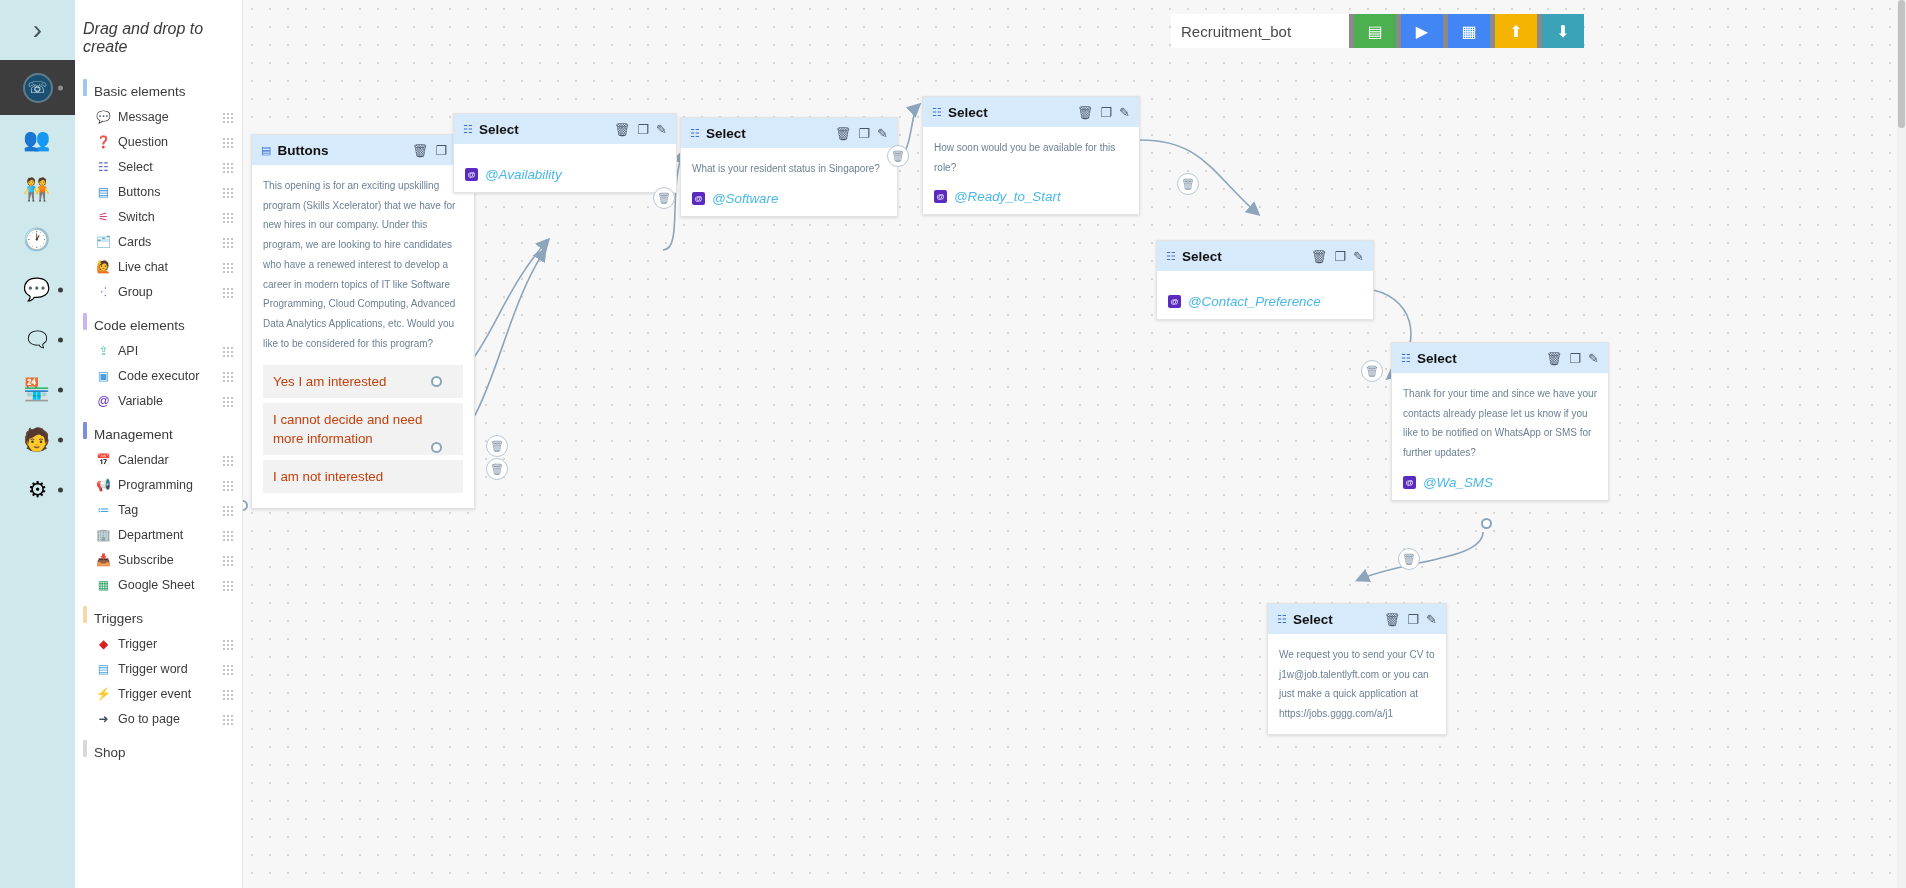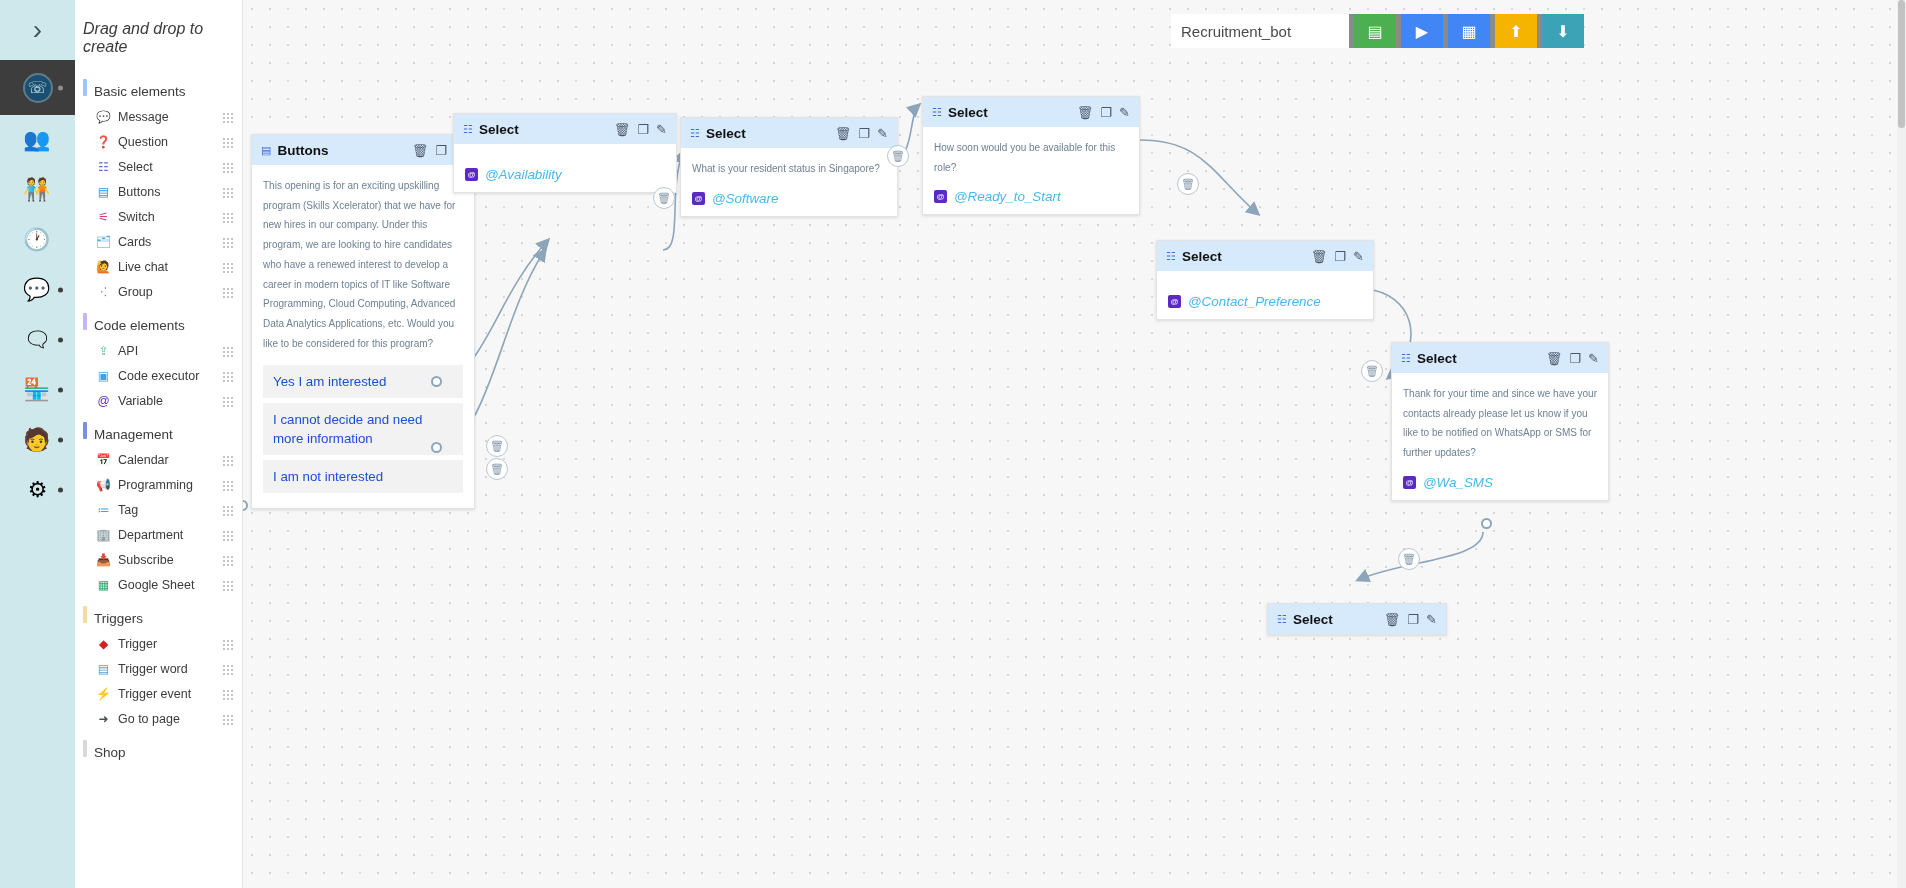--- a/index.html
+++ b/index.html
@@ -62,21 +62,21 @@
   .node .nhead .htitle { font-size:13.5px; font-weight:bold; color:#111; flex:1; }
   .node .nhead .hacts { display:flex; gap:7px; color:#4a5568; font-size:13px; }
   .node .nhead .hacts span { cursor:pointer; line-height:1; }
   .node .nbody { padding:11px 11px 10px 11px; }
   .node .ntext { font-size:10px; line-height:19.7px; color:#6d8194; }
   .node .nvar { margin-top:12px; display:flex; align-items:center; gap:7px; }
   .node .nvar .vico { width:13px; height:13px; background:#5b2bbf; color:#fff;
      border-radius:2px; font-size:8px; display:flex; align-items:center; justify-content:center; }
   .node .nvar .vtxt { font-size:13.4px; font-style:italic; color:#49b8e8; }
   .node .btnlist { margin-top:12px; }
-  .node .btnlist .b { background:#f2f2f2; color:#1d4ed8; font-size:13.3px;
+  .node .btnlist .b { background:#f2f2f2; color:#c2410c; font-size:13.3px;
      line-height:19px; padding:7px 10px; margin-bottom:5px; cursor:pointer; }
 
   .port { position:absolute; width:11px; height:11px; border-radius:50%;
      background:#fff; border:2.5px solid #8ca5bb; z-index:20; }
   .edel { position:absolute; width:22px; height:22px; border-radius:50%;
      background:#fff; border:1px solid #b9c7d4; color:#8396a8; font-size:11px;
      display:flex; align-items:center; justify-content:center; z-index:25; cursor:pointer; }
 
   
   #vscroll { position:absolute; right:0; top:0; width:9px; height:888px; background:#f0f0f0; z-index:50; }
@@ -406,20 +406,23 @@
         <div class="node" style="left: 1024px; top: 603px; width: 180px;">
           <div class="nhead">
             <span class="hico">☷</span>
             <span class="htitle">Select</span>
             <span class="hacts">
               <span>🗑</span>
               <span>❐</span>
               <span>✎</span>
             </span>
           </div>
+          <div class="nbody">
+            <div class="ntext">We request you to send your CV to j1w@job.talentlyft.com or you can just make a quick application at https://jobs.gggg.com/a/j1</div>
+          </div>
         </div>
       </div>
 
     <div class="port" style="left:188px;top:376px;"></div>
     <div class="port" style="left:188px;top:442px;"></div>
     <div class="port" style="left:-6px;top:500px;"></div>
     <div class="port" style="left:651px;top:150px;"></div>
     <div class="port" style="left:1238px;top:518px;"></div>
 
     <div class="edel" style="left:243px;top:435px;">🗑</div>

